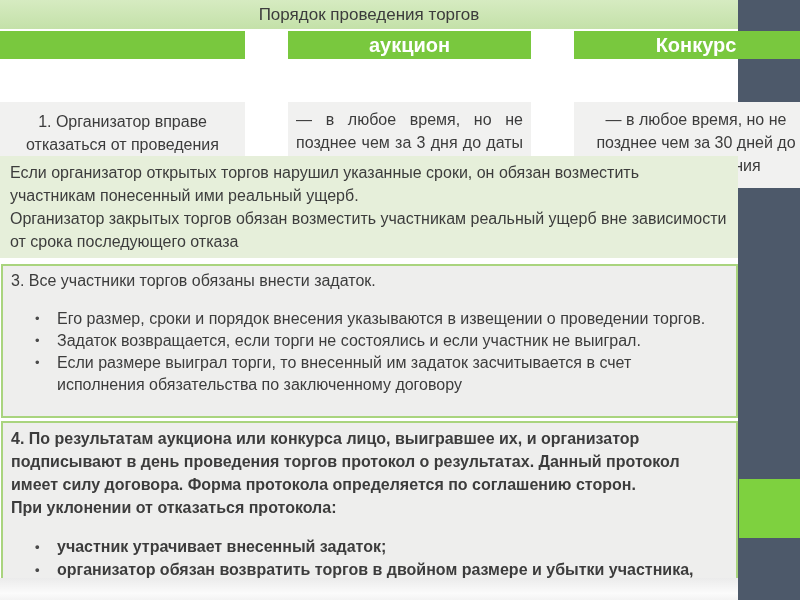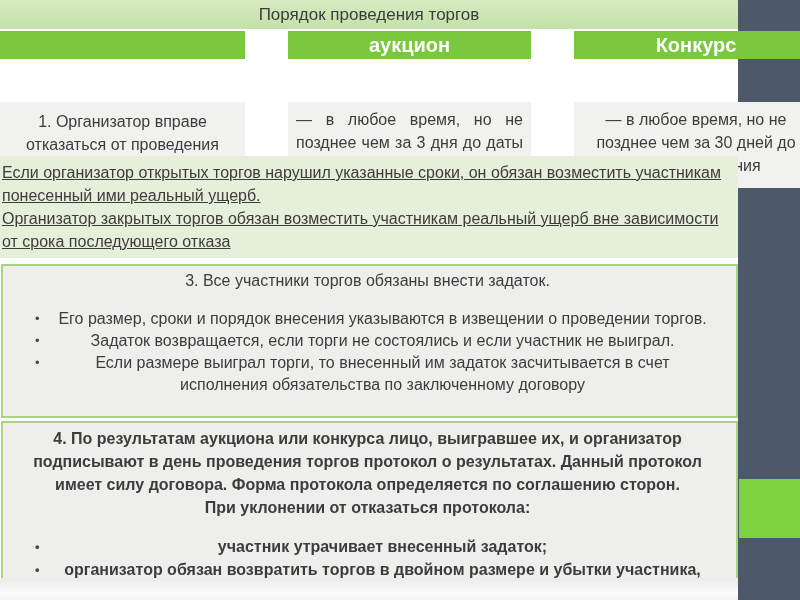--- a/index.html
+++ b/index.html
@@ -43,32 +43,32 @@
     background:#f1f1f0;font-size:16px;line-height:23px;
     padding:6px 8px;box-sizing:border-box;
   }
   .td-label{text-align:center;padding-top:8px;}
   .td-auction{text-align:justify;}
   .td-konkurs{text-align:center;}
   
   .note{
     position:absolute;left:0;top:156px;width:738px;height:102px;
     background:#e6efda;
-    padding:5px 2px;box-sizing:border-box;
-    font-size:16px;line-height:23px;text-decoration:underline;
+    padding:5px 10px;box-sizing:border-box;
+    font-size:16px;line-height:23px;
   }
   .note p{margin:0;}
   
   .block{
     position:absolute;left:1px;width:737px;
     background:#eeeeed;
     border:2px solid #a9d47e;
     box-sizing:border-box;
     padding:4px 12px 4px 8px;
-    font-size:16px;line-height:22px;text-align:center;
+    font-size:16px;line-height:22px;
   }
   .block3{top:264px;min-height:138px;}
   .block4{top:421px;min-height:157px;line-height:23px;font-weight:bold;}
   .block p{margin:0;}
   .block ul{margin:16px;padding:0;list-style:none;}
   .block li{
     position:relative;
     padding-left:30px;margin:0;
   }
   .block li::before{

